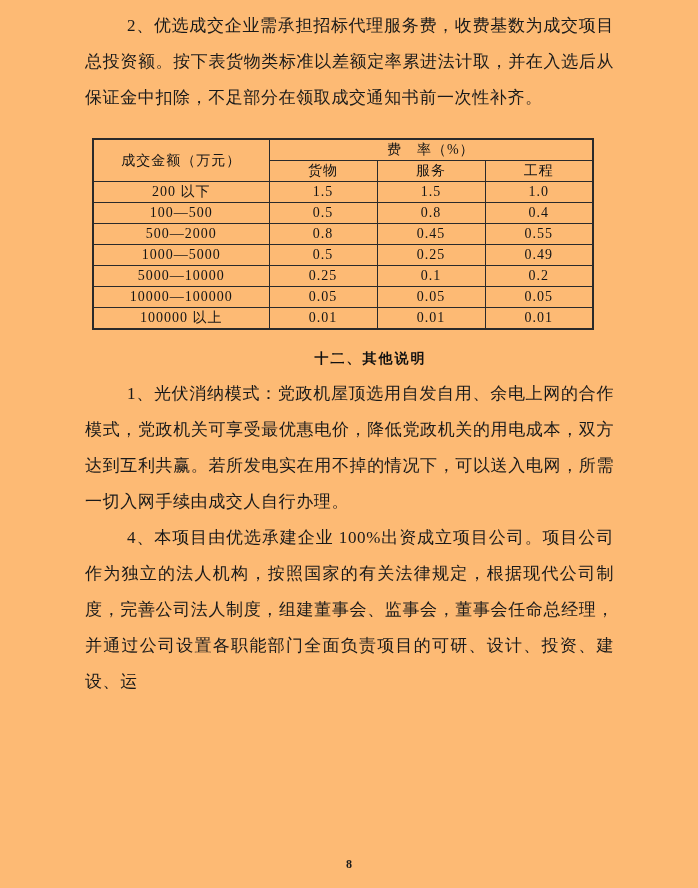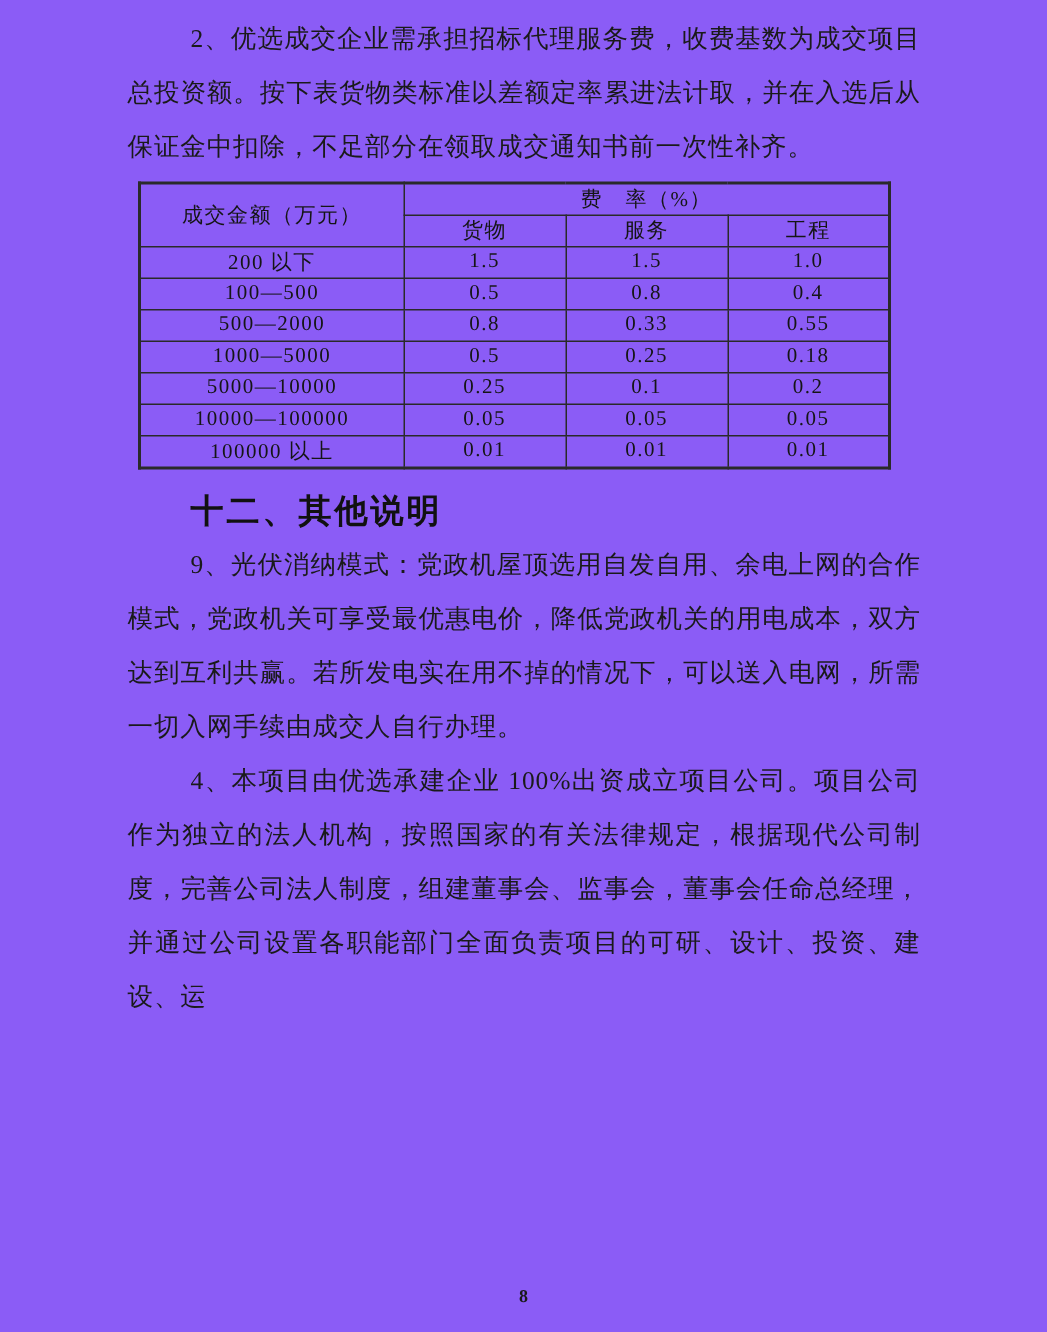--- a/index.html
+++ b/index.html
@@ -11,64 +11,65 @@
     width: 698px;
     height: 888px;
     overflow: hidden;
   }
   .page {
     position: relative;
     width: 698px;
     height: 888px;
     box-sizing: border-box;
     padding: 8px 84px 0 85px;
-    background: #8b5cf6;
+    background: #fdba74;
     font-family: "Liberation Serif", "DejaVu Serif", serif;
     color: #1a1a1a;
   }
   .body-text {
     margin: 0;
     font-size: 17px;
     line-height: 36px;
     text-align: justify;
     text-justify: inter-character;
     text-indent: 42px;
     letter-spacing: 0.6px;
     word-break: break-all;
   }
   .intro {
     line-height: 36px;
   }
   .fee-table {
     border-collapse: collapse;
     table-layout: fixed;
     width: 501px;
-    margin: 5px 0 0 7px;
+    margin: 22px 0 0 7px;
     font-size: 14px;
     color: #151515;
     border: 2px solid #2a2a2a;
   }
   .fee-table td {
     border: 1px solid #2a2a2a;
     text-align: center;
     vertical-align: middle;
     height: 20px;
     padding: 0;
     font-weight: 400;
     letter-spacing: 1px;
   }
   .section-heading {
     margin: 10px 0 0;
     font-family: "Liberation Sans", "DejaVu Sans", sans-serif;
-    font-size: 22px;
+    font-size: 14px;
     font-weight: 700;
     line-height: 36px;
     text-indent: 42px;
     letter-spacing: 2px;
     color: #111111;
+    text-align: center;
   }
   .footer-pagenum {
     position: absolute;
     left: 0;
     right: 0;
     bottom: 16px;
     text-align: center;
     font-size: 12px;
     font-weight: 700;
     color: #1a1a1a;
@@ -106,28 +107,28 @@
       </tr>
       <tr>
         <td>100—500</td>
         <td>0.5</td>
         <td>0.8</td>
         <td>0.4</td>
       </tr>
       <tr>
         <td>500—2000</td>
         <td>0.8</td>
-        <td>0.33</td>
+        <td>0.45</td>
         <td>0.55</td>
       </tr>
       <tr>
         <td>1000—5000</td>
         <td>0.5</td>
         <td>0.25</td>
-        <td>0.18</td>
+        <td>0.49</td>
       </tr>
       <tr>
         <td>5000—10000</td>
         <td>0.25</td>
         <td>0.1</td>
         <td>0.2</td>
       </tr>
       <tr>
         <td>10000—100000</td>
         <td>0.05</td>
@@ -138,21 +139,21 @@
         <td>100000 以上</td>
         <td>0.01</td>
         <td>0.01</td>
         <td>0.01</td>
       </tr>
     </tbody>
   </table>
 
   <h2 class="section-heading">十二、其他说明</h2>
 
-  <p class="body-text">9、光伏消纳模式：党政机屋顶选用自发自用、余电上网的合作模式，党政机关可享受最优惠电价，降低党政机关的用电成本，双方达到互利共赢。若所发电实在用不掉的情况下，可以送入电网，所需一切入网手续由成交人自行办理。</p>
+  <p class="body-text">1、光伏消纳模式：党政机屋顶选用自发自用、余电上网的合作模式，党政机关可享受最优惠电价，降低党政机关的用电成本，双方达到互利共赢。若所发电实在用不掉的情况下，可以送入电网，所需一切入网手续由成交人自行办理。</p>
 
 
 
   <p class="body-text">4、本项目由优选承建企业 100%出资成立项目公司。项目公司作为独立的法人机构，按照国家的有关法律规定，根据现代公司制度，完善公司法人制度，组建董事会、监事会，董事会任命总经理，并通过公司设置各职能部门全面负责项目的可研、设计、投资、建设、运</p>
 
   <div class="footer-pagenum">8</div>
 
 </div>
 
 </body></html>

